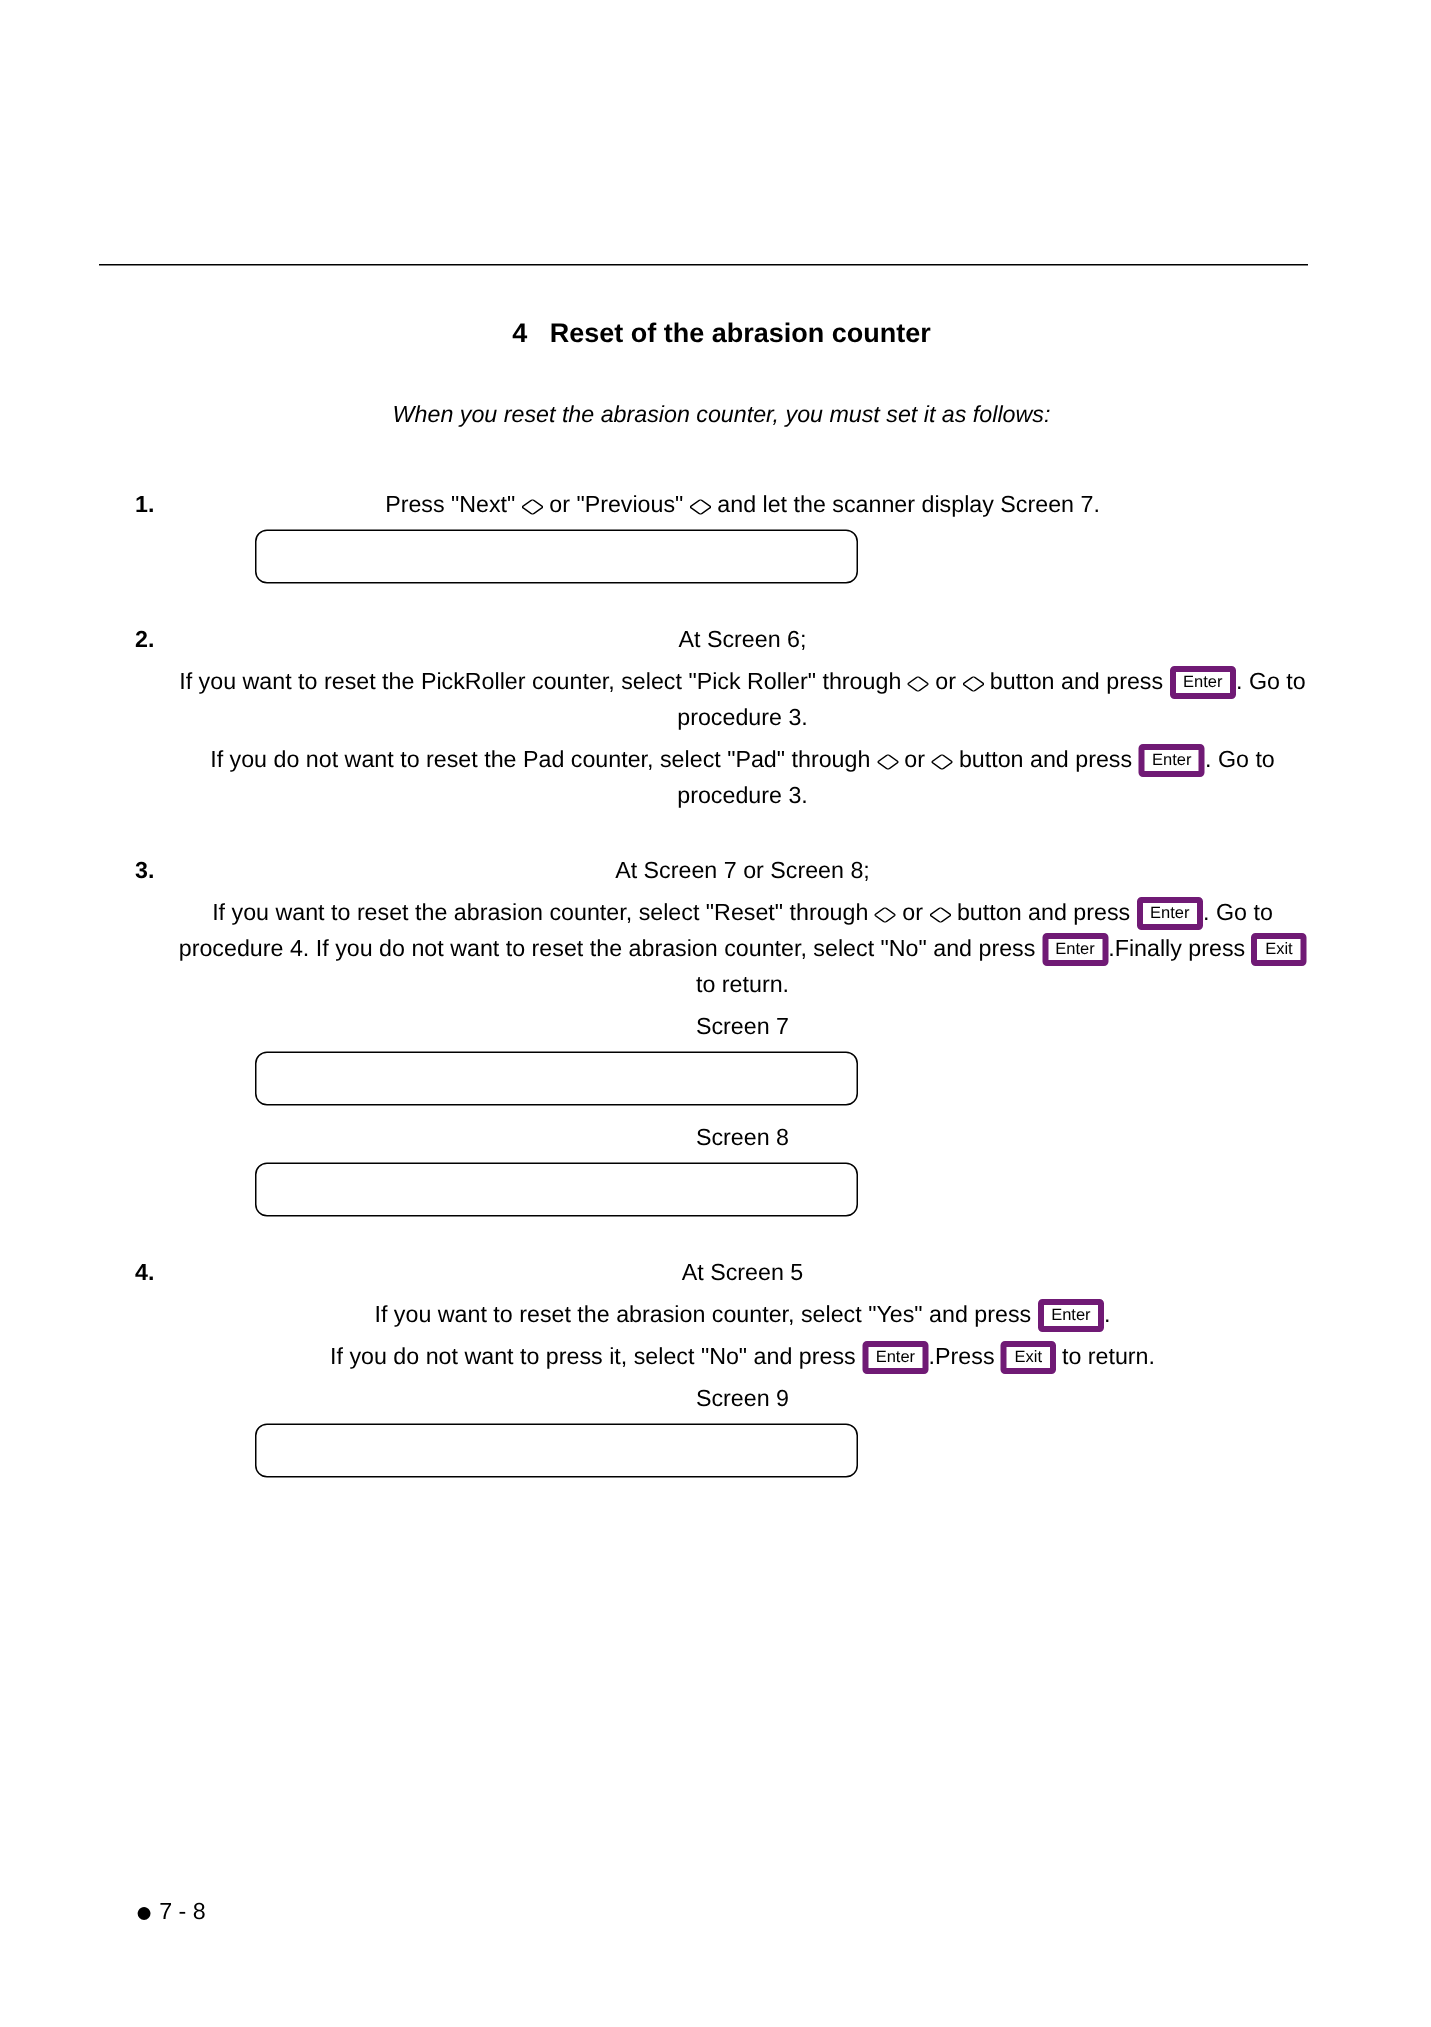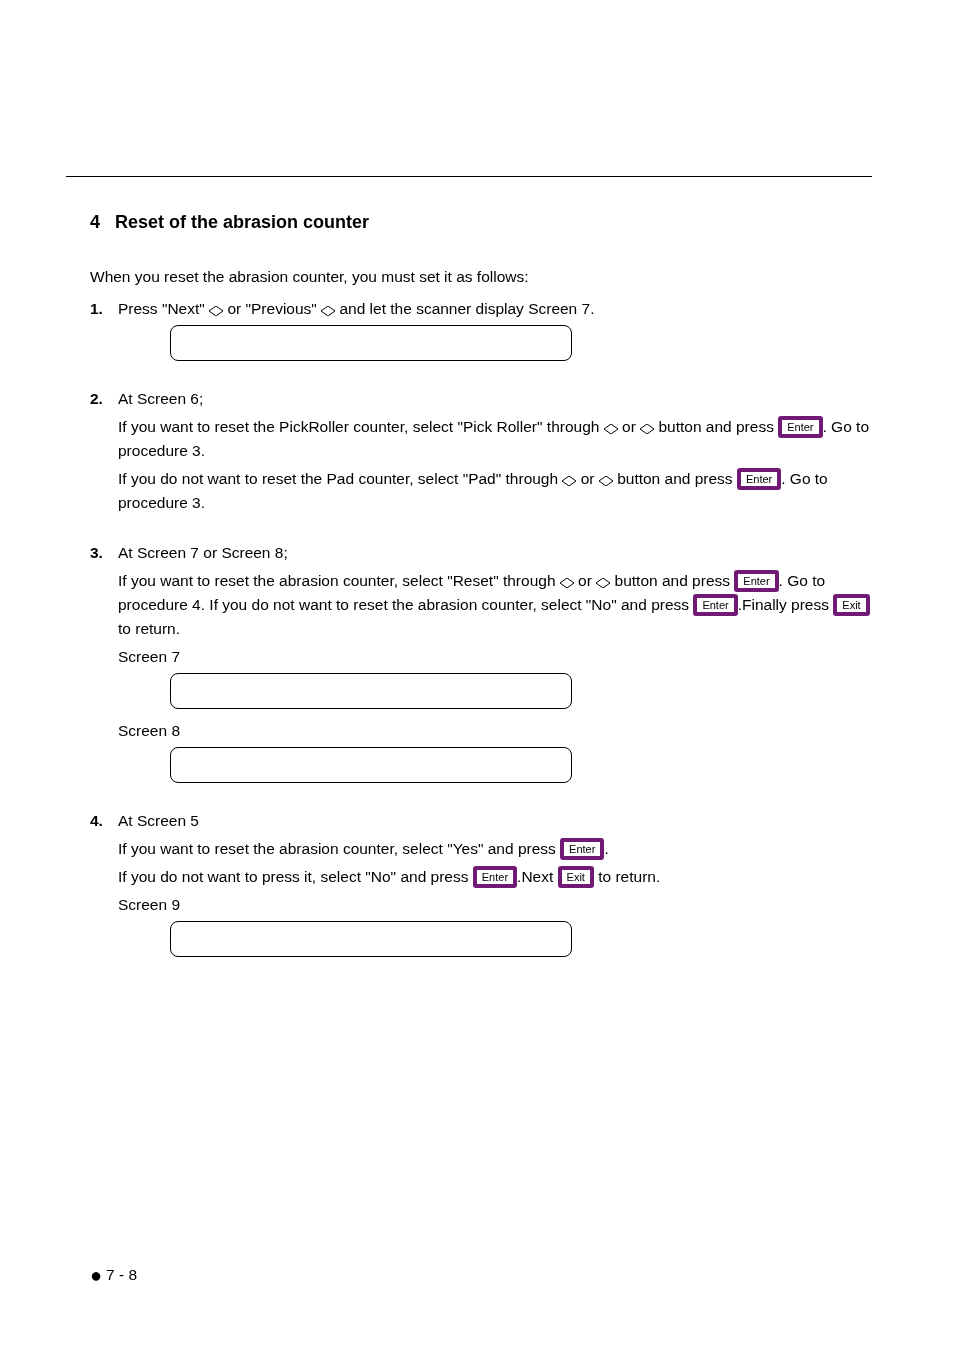--- a/index.html
+++ b/index.html
@@ -11,36 +11,38 @@
     color: #000;
     font-size: 15.5px;
     line-height: 1.55;
   }
   .page {
     width: 954px;
     min-height: 1351px;
     position: relative;
     box-sizing: border-box;
     padding: 176px 16px 0 0;
+    text-align: center;
   }
   .hr-top {
     border: none;
     border-top: 1px solid #000;
     margin: 0 66px 0 66px;
   }
   .content {
     padding: 32px 66px 0 90px;
   }
   h2.heading {
     font-size: 18px;
     font-weight: bold;
     margin: 0 0 28px 0;
   }
   .intro {
-    margin: 0 0 8px 0;
+    margin: 0 0 36px 0;
+    font-style: italic;
   }
   ol.steps {
     list-style: none;
     padding: 0;
     margin: 0;
   }
   ol.steps > li {
     margin-bottom: 26px;
     position: relative;
     padding-left: 28px;
@@ -172,21 +174,21 @@
       <li>
         <span class="num">4.</span>
         <div class="step-body">
           <p>At Screen 5</p>
           <p class="indent">
             <span>If you want to reset the abrasion counter, select "Yes" and press </span>
             <span class="keycap">Enter</span><span>.</span>
           </p>
           <p class="indent">
             <span>If you do not want to press it, select "No" and press </span>
-            <span class="keycap">Enter</span><span>.Next </span>
+            <span class="keycap">Enter</span><span>.Press </span>
             <span class="keycap">Exit</span><span> to return.</span>
           </p>
           <p class="screen-label">Screen 9</p>
           <div class="screen-box"></div>
         </div>
       </li>
 
     </ol>
   </div>
 

